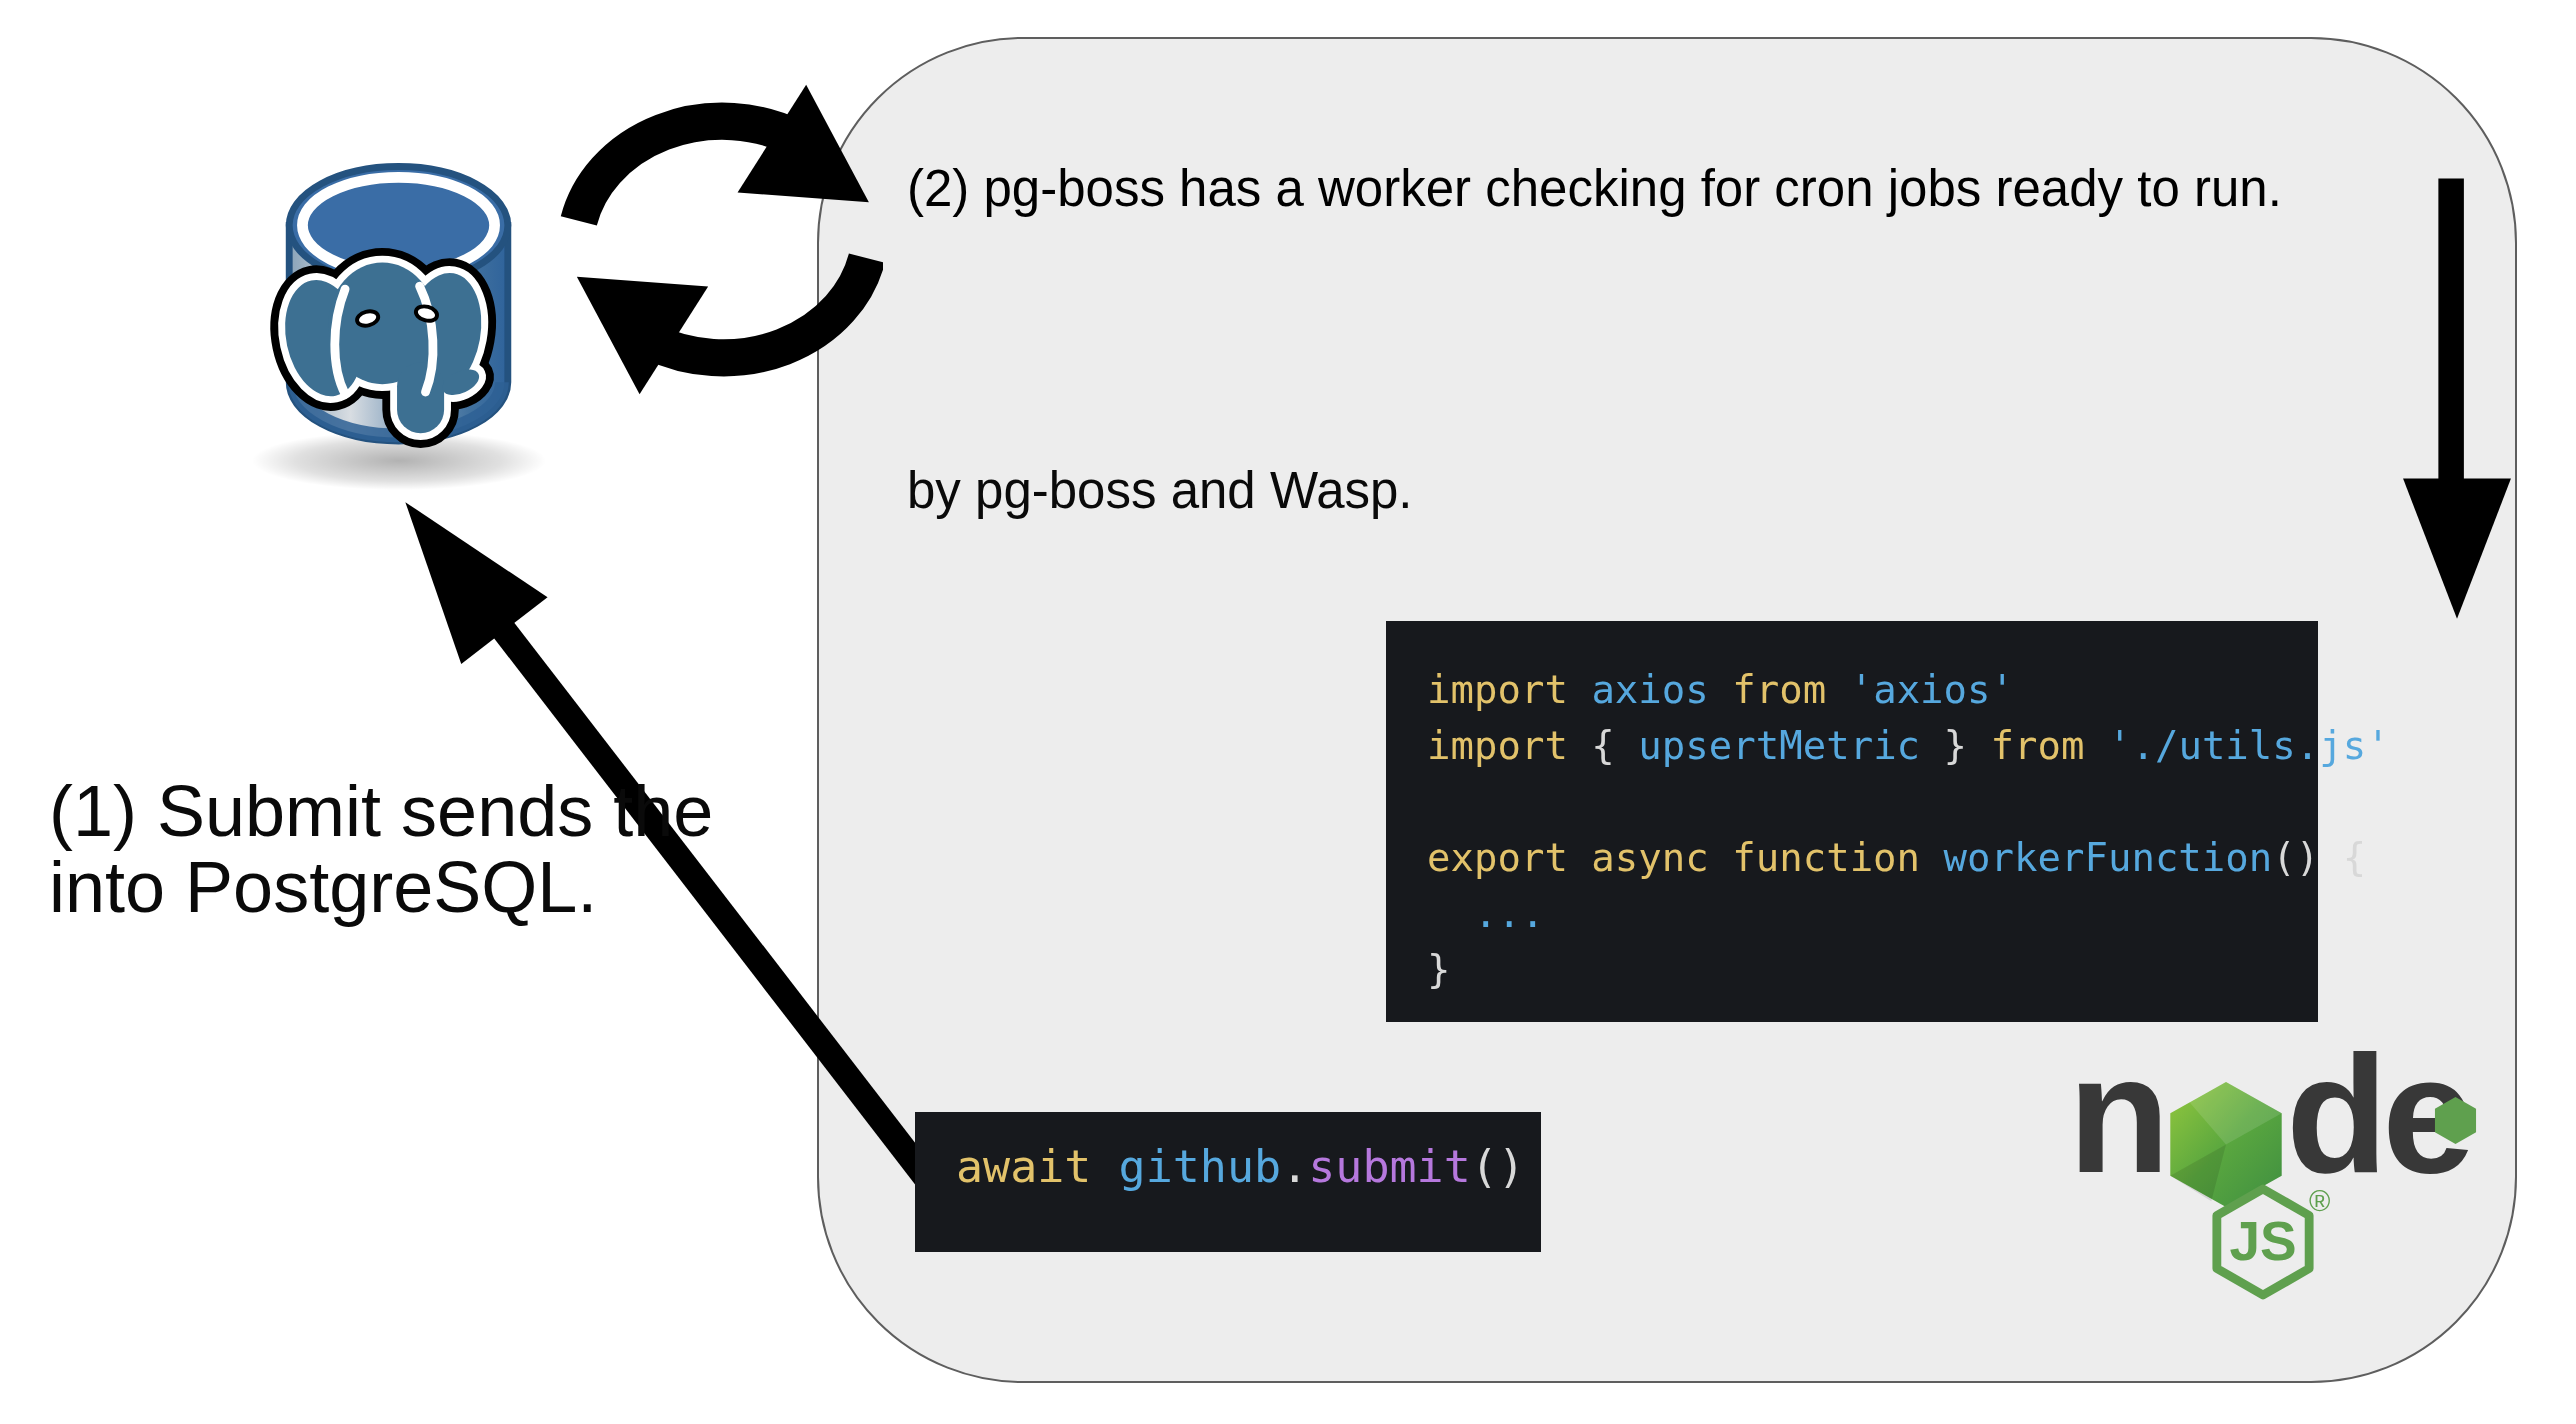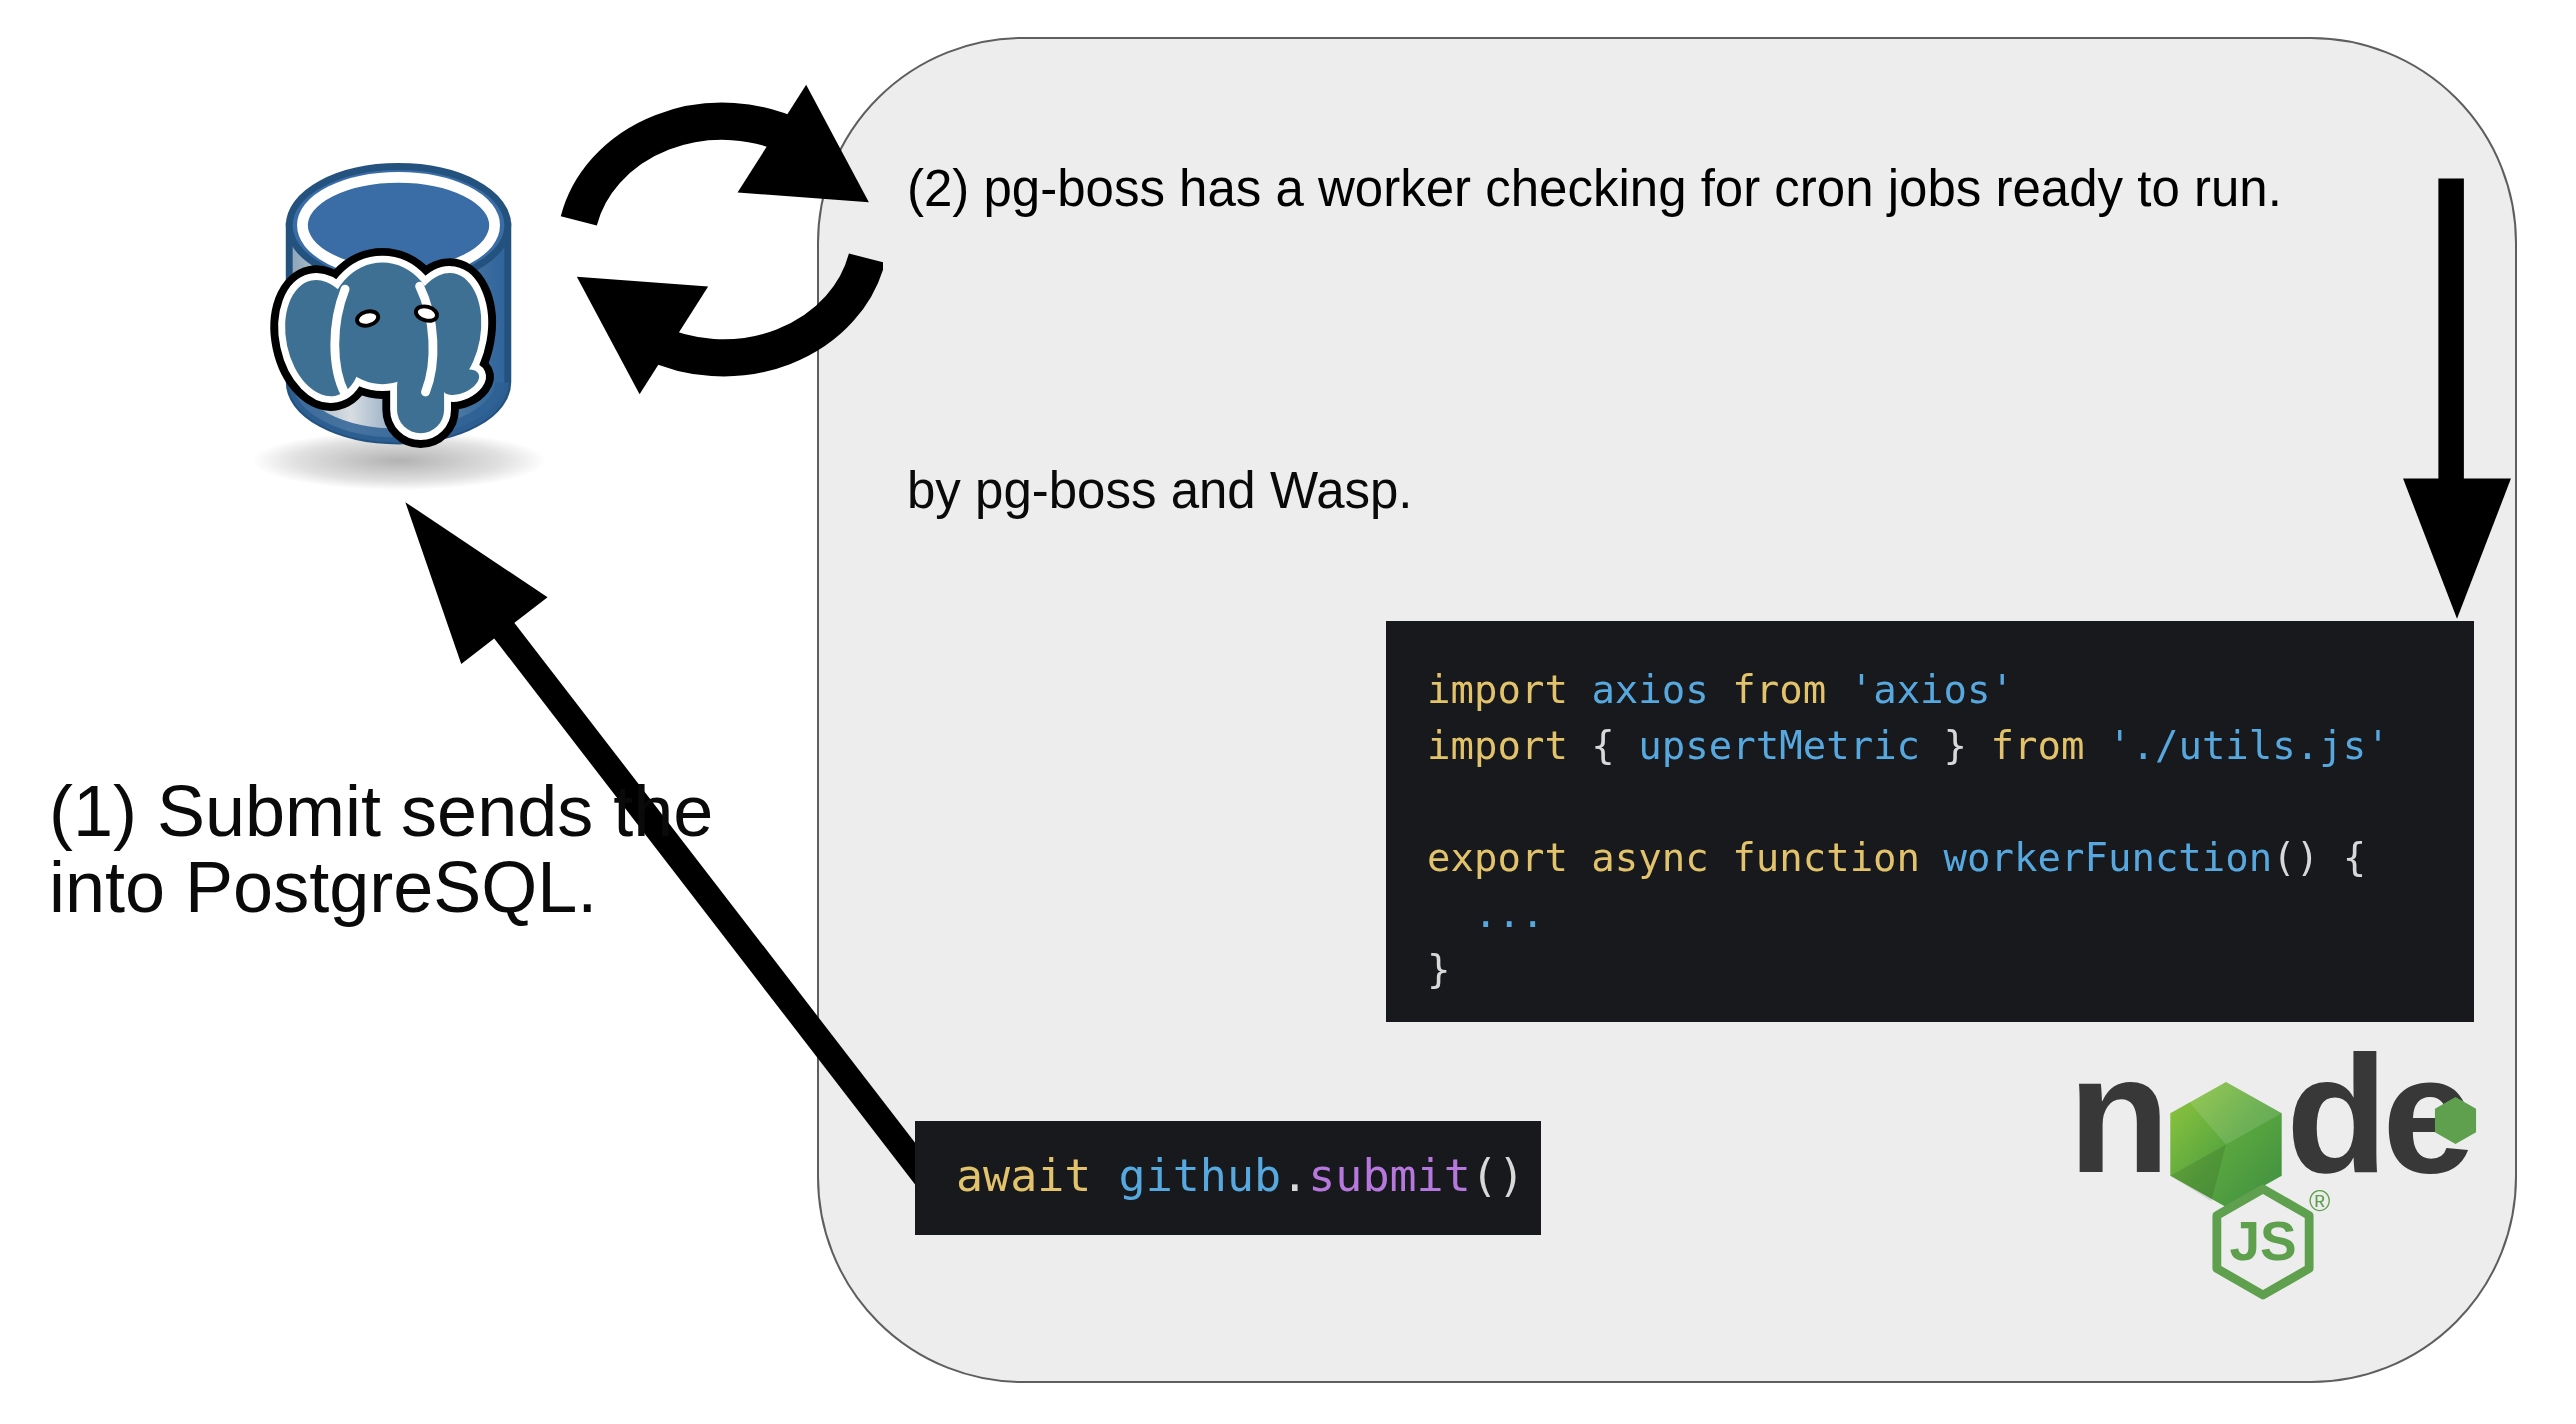--- a/index.html
+++ b/index.html
@@ -19,27 +19,27 @@
   #caption-step3{left:907px;top:457px;font-size:51px;line-height:67px;}
   #caption-step1{left:49px;top:773px;font-size:72px;line-height:76px;}
   .cap-line{white-space:nowrap;}
 
   
   .code-block{
     position:absolute;z-index:3;box-sizing:border-box;
     font-family:"DejaVu Sans Mono","Liberation Mono",monospace;
   }
   #code-worker{
-    left:1386px;top:621px;width:1088px;height:401px;
+    left:1386px;top:621px;width:932px;height:401px;
     padding:41px 19.6px 19.6px 41px;font-size:39px;
   }
   #code-worker .code-line{line-height:56px;}
   #code-submit{
-    left:915px;top:1112px;width:626px;height:114px;
-    padding:0 10px 0 41px;font-size:45px;margin-top:9px;
+    left:915px;top:1112px;width:626px;height:140px;
+    padding:0 10px 0 41px;font-size:45px;
   }
   #code-submit .code-line{line-height:110px;}
   .code-line{white-space:pre;}
 
   
   .layer{position:absolute;left:0;top:0;pointer-events:none;}
   #flow-arrows{z-index:2;}
   #pg-logo{left:250px;top:137px;z-index:3;}
   #sync{left:549px;top:69px;z-index:4;}
 

